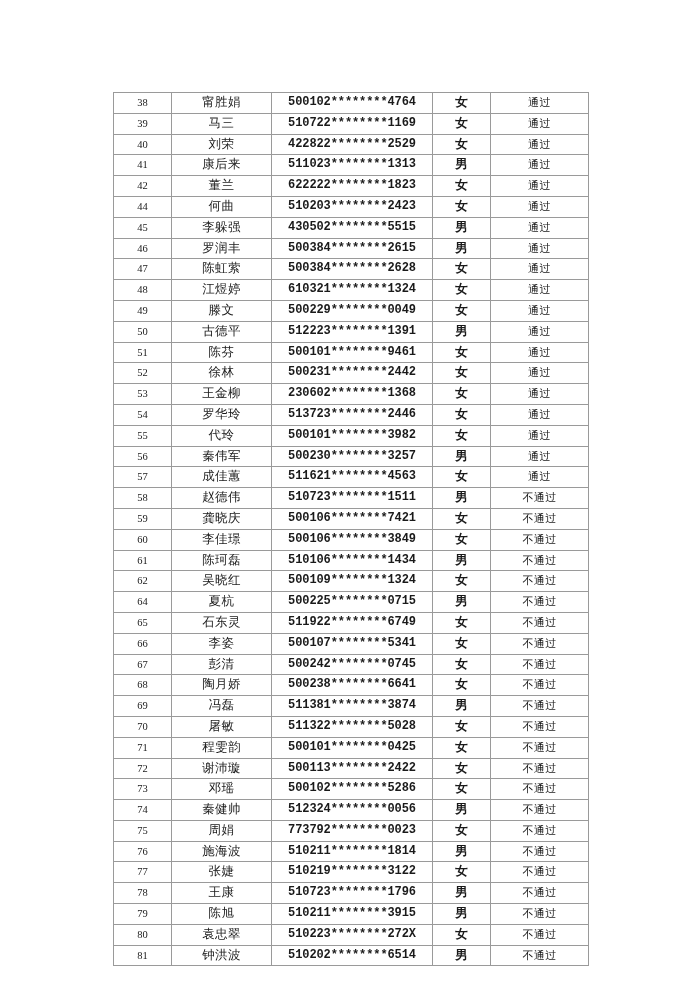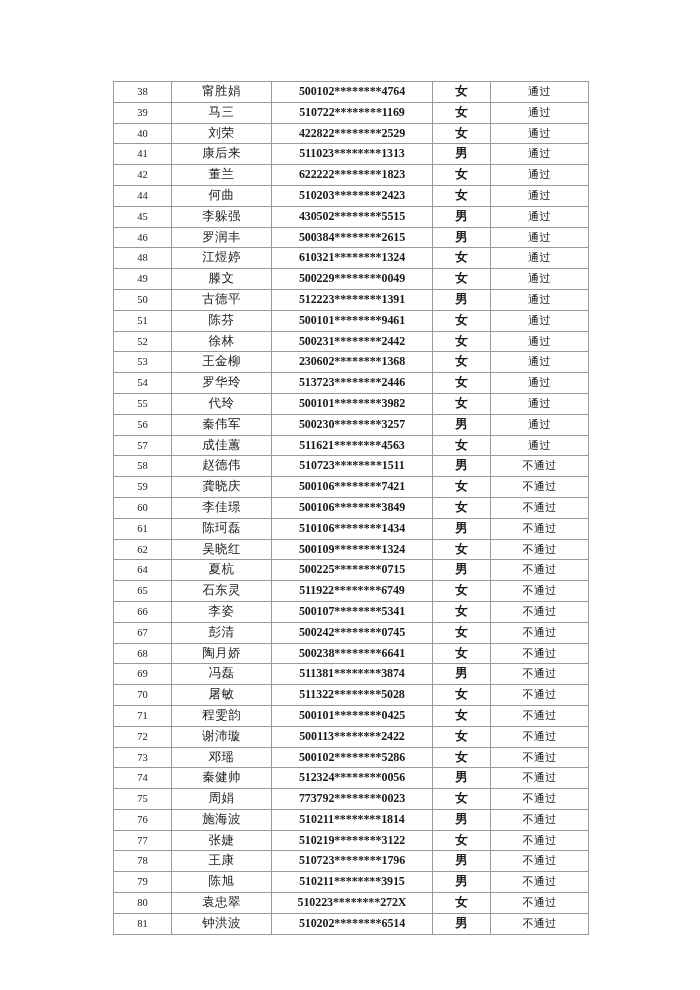--- a/index.html
+++ b/index.html
@@ -12,21 +12,21 @@
     width: 700px;
     height: 990px;
     position: relative;
     font-family: "Liberation Serif", "DejaVu Serif", serif;
     color: #111111;
     overflow: hidden;
   }
   #page {
     position: absolute;
     left: 0;
-    top: 6px;
+    top: 17px;
     width: 700px;
     height: 802px;
     background: #ffffff;
   }
   #table-wrap {
     position: absolute;
     left: 113px;
     top: 75px;
     width: 475px;
   }
@@ -59,21 +59,21 @@
   }
   td.name {
     font-size: 12.5px;
     font-weight: 400;
     letter-spacing: 0.4px;
   }
   td.idnum {
     font-size: 12px;
     font-weight: 700;
     letter-spacing: -0.1px;
-    font-family: Liberation Serif, serif;
+    font-family: Liberation Mono, monospace;
   }
   td.sex {
     font-size: 12.5px;
     font-weight: 600;
   }
   td.result {
     font-size: 11px;
     font-weight: 400;
     letter-spacing: 0.4px;
   }
@@ -142,20 +142,27 @@
             <td class="result">通过</td>
           </tr>
           <tr>
             <td class="seq">46</td>
             <td class="name">罗润丰</td>
             <td class="idnum">500384********2615</td>
             <td class="sex">男</td>
             <td class="result">通过</td>
           </tr>
           <tr>
+            <td class="seq">47</td>
+            <td class="name">陈虹萦</td>
+            <td class="idnum">500384********2628</td>
+            <td class="sex">女</td>
+            <td class="result">通过</td>
+          </tr>
+          <tr>
             <td class="seq">48</td>
             <td class="name">江煜婷</td>
             <td class="idnum">610321********1324</td>
             <td class="sex">女</td>
             <td class="result">通过</td>
           </tr>
           <tr>
             <td class="seq">49</td>
             <td class="name">滕文</td>
             <td class="idnum">500229********0049</td>

